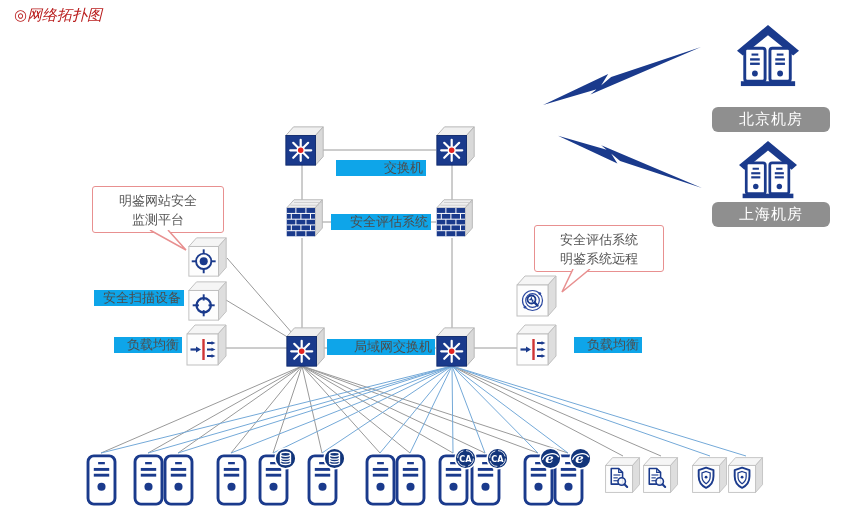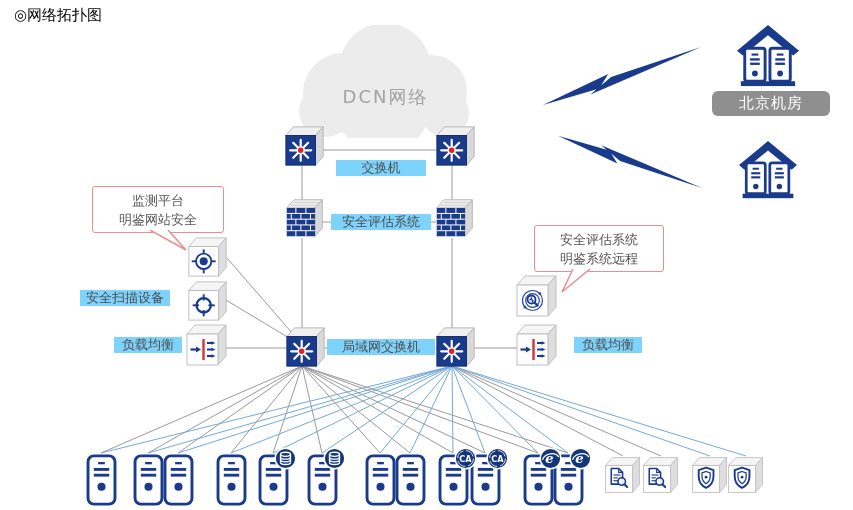--- a/index.html
+++ b/index.html
@@ -1,22 +1,22 @@
 <!DOCTYPE html>
 <html><head>
 <meta charset="utf-8">
 <style>
   html,body{margin:0;padding:0;background:#fff;}
   .canvas{position:relative;width:853px;height:510px;background:#ffffff;overflow:hidden;
           font-family:"DejaVu Sans","Liberation Sans",sans-serif;}
-  .title{position:absolute;left:14px;top:6px;font-size:15px;color:#000000;z-index:6;}
+  .title{position:absolute;left:14px;top:6px;font-size:15px;color:#b91c1c;z-index:6;font-style:italic;}
   .lines{position:absolute;left:0;top:0;z-index:1;}
   .icon{position:absolute;z-index:2;}
-  .lbl{position:absolute;z-index:3;font-size:13px;color:#4d4d4d;text-align:center;
-       background:#7dd3fc;padding:0 3px;line-height:16px;white-space:nowrap;}
+  .lbl{position:absolute;z-index:3;font-size:13px;color:#4d4d4d;text-align:right;
+       background:#0ea5e9;padding:0 3px;line-height:16px;white-space:nowrap;}
   .cloud{position:absolute;left:283px;top:25px;width:205px;height:113px;z-index:0;}
   .cloud-label{position:absolute;left:0;top:60px;width:100%;text-align:center;
                font-size:18px;color:#a3a3a3;letter-spacing:2px;}
   .callout{position:absolute;background:#fff;border:1.5px solid #e89090;border-radius:3px;
            color:#555;font-size:13px;text-align:center;display:flex;flex-direction:column;
            justify-content:center;line-height:19px;z-index:5;}
   .callout-tail{position:absolute;z-index:6;}
   .dc-label{position:absolute;background:#8f8f8f;color:#fff;font-size:15px;border-radius:6px;
             text-align:center;line-height:25px;letter-spacing:1px;z-index:3;}
 </style>
@@ -191,33 +191,20 @@
       </symbol>
 
       <symbol id="sym-bolt" viewBox="0 0 160 62">
         <path d="M0,60 L66,28 L57,43 Z M160,0 L48,49 L69,31 Z" fill="#1a3a8c"></path>
       </symbol>
     </defs>
   </svg>
 
   <div class="title">◎网络拓扑图</div>
 
-  <div class="cloud">
-    <svg width="205" height="113">
-      <g fill="#ececec">
-        <circle cx="60" cy="68" r="40"></circle>
-          <circle cx="102" cy="44" r="46"></circle>
-        <circle cx="148" cy="66" r="36"></circle>
-          <circle cx="100" cy="80" r="48"></circle>
-        <circle cx="42" cy="86" r="26"></circle>
-          <circle cx="162" cy="88" r="24"></circle>
-      </g>
-    </svg>
-    <div class="cloud-label">DCN网络</div>
-  </div>
 
   <svg class="lines" width="853" height="510">
     <g stroke="#9a9a9a" stroke-width="1">
       <line x1="316" y1="150" x2="436" y2="150"></line>
       <line x1="302" y1="152" x2="302" y2="206"></line>
       <line x1="452" y1="152" x2="452" y2="206"></line>
       <line x1="314" y1="222" x2="436" y2="222"></line>
       <line x1="302" y1="238" x2="302" y2="334"></line>
       <line x1="452" y1="238" x2="452" y2="334"></line>
       <line x1="318" y1="348" x2="436" y2="348"></line>
@@ -284,34 +271,34 @@
 
   <svg class="icon" style="left:186px;top:235px" width="44" height="44">
       <use href="#sym-cube-monitor"></use>
     </svg>
   <svg class="icon" style="left:186px;top:279px" width="44" height="44">
       <use href="#sym-cube-scanner"></use>
     </svg>
   <svg class="icon" style="left:184px;top:322px" width="46" height="46">
       <use href="#sym-cube-lb"></use>
     </svg>
-  <div class="lbl" style="left:80px;top:290px;width:84px">安全扫描设备</div>
+  <div class="lbl" style="left:94px;top:290px;width:84px">安全扫描设备</div>
   <div class="lbl" style="left:114px;top:337px;width:62px">负载均衡</div>
 
   <svg class="icon" style="left:514px;top:273px" width="46" height="46">
       <use href="#sym-cube-assess"></use>
     </svg>
   <svg class="icon" style="left:514px;top:322px" width="46" height="46">
       <use href="#sym-cube-lb"></use>
     </svg>
   <div class="lbl" style="left:574px;top:337px;width:62px">负载均衡</div>
 
   <div class="callout" style="left:92px;top:186px;width:130px;height:45px">
+    <span>明鉴网站安全</span>
     <span>监测平台</span>
-    <span>明鉴网站安全</span>
   </div>
   <svg class="callout-tail" style="left:146px;top:230px" width="44" height="22">
     <path d="M4,0 L40,20 L22,0" fill="#fff" stroke="#e89090" stroke-width="1.5"></path>
   </svg>
 
   <div class="callout" style="left:534px;top:225px;width:128px;height:45px">
     <span>安全评估系统</span>
     <span>明鉴系统远程</span>
   </div>
   <svg class="callout-tail" style="left:556px;top:269px" width="42" height="25">
@@ -321,25 +308,26 @@
   <svg class="icon" style="left:543px;top:47px" width="158" height="60" viewBox="0 0 160 62" preserveAspectRatio="none">
       <use href="#sym-bolt"></use>
     </svg>
   <svg class="icon" style="left:558px;top:134px" width="144" height="54" viewBox="0 0 160 62" preserveAspectRatio="none">
       <use href="#sym-bolt" transform="translate(0,62) scale(1,-1)"></use>
     </svg>
 
   <svg class="icon" style="left:737px;top:24px" width="62" height="66">
       <use href="#sym-house"></use>
     </svg>
-  <div class="dc-label" style="left:712px;top:91px;width:118px;height:25px">北京机房</div>
+  <div class="dc-label" style="left:712px;top:107px;width:118px;height:25px">北京机房</div>
 
   <svg class="icon" style="left:739px;top:140px" width="58" height="62">
       <use href="#sym-house"></use>
     </svg>
+  <div class="dc-label" style="left:712px;top:202px;width:118px;height:25px">上海机房</div>
 
   <svg class="icon" style="left:86px;top:454px" width="31" height="52">
       <use href="#sym-server"></use>
     </svg>
   <svg class="icon" style="left:133px;top:454px" width="31" height="52">
       <use href="#sym-server"></use>
     </svg>
   <svg class="icon" style="left:163px;top:454px" width="31" height="52">
       <use href="#sym-server"></use>
     </svg>

